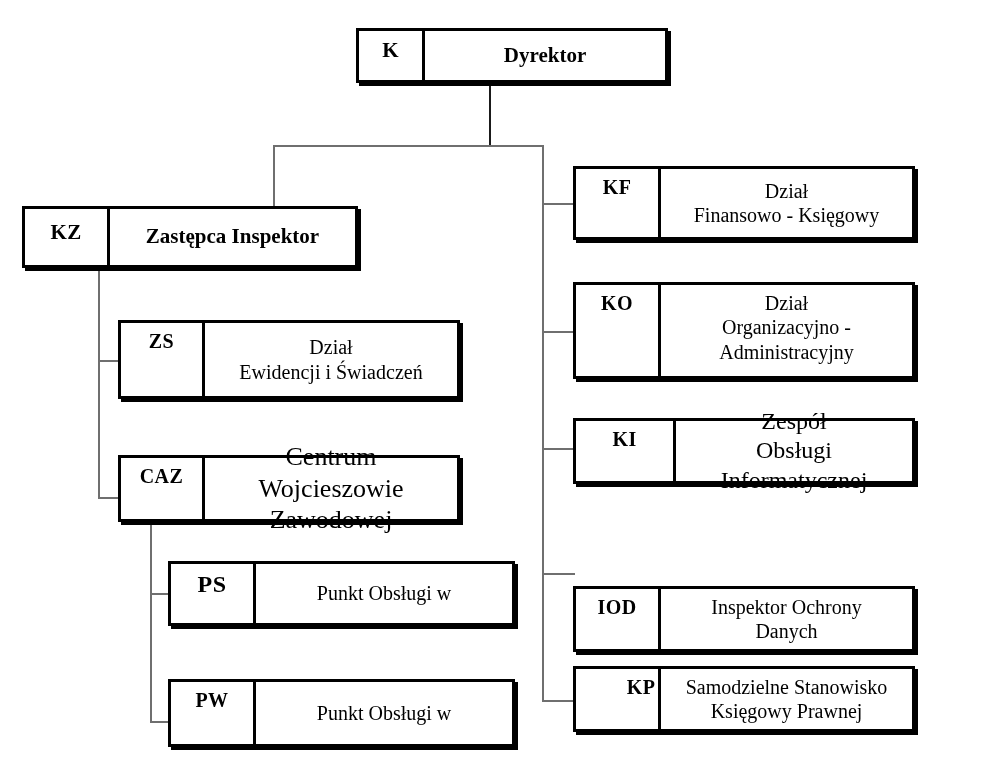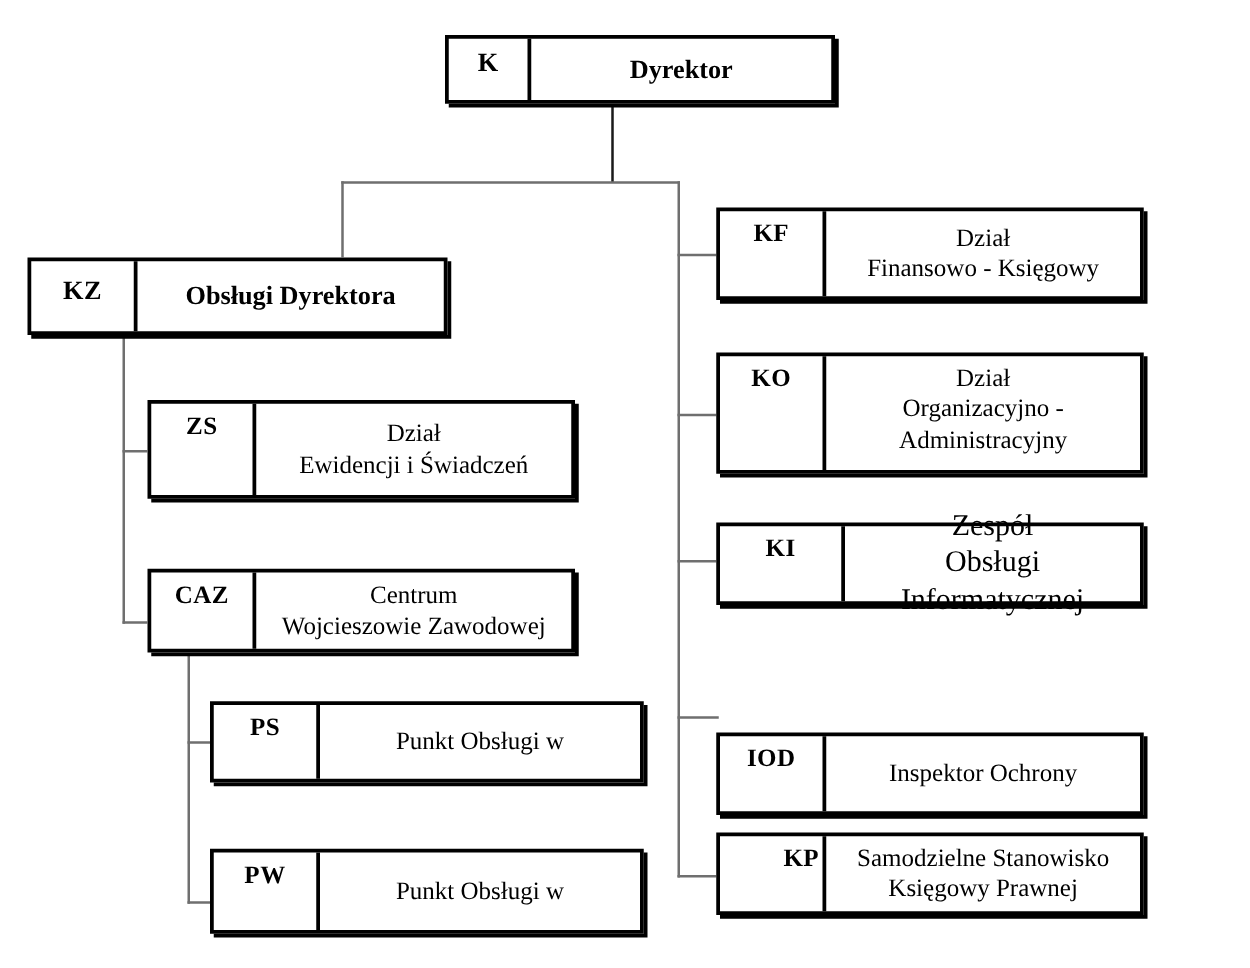--- a/index.html
+++ b/index.html
@@ -80,46 +80,46 @@
   <div class="node" style="left:356px;top:28px;width:312px;height:55px;">
     <div class="code" style="width:66px;font-size:21px;">K</div>
     <div class="label bold" style="font-size:21px;border-radius:24px;">
       <div class="lbl-lines">Dyrektor</div>
     </div>
   </div>
 
   <div class="node" style="left:22px;top:206px;width:336px;height:62px;">
     <div class="code" style="width:85px;font-size:21px;padding-top:11px;">KZ</div>
     <div class="label bold" style="font-size:21px;">
-      <div class="lbl-lines">Obsługi Dyrektora</div>
+      <div class="lbl-lines">Zastępca Inspektor</div>
     </div>
   </div>
 
   <div class="node" style="left:118px;top:320px;width:342px;height:79px;">
     <div class="code" style="width:84px;font-size:20px;">ZS</div>
     <div class="label" style="font-size:20px;">
       <div class="lbl-lines">
         <div>Dział</div>
         <div>Ewidencji i Świadczeń</div>
       </div>
     </div>
   </div>
 
   <div class="node" style="left:118px;top:455px;width:342px;height:67px;">
     <div class="code" style="width:84px;font-size:20px;">CAZ</div>
-    <div class="label" style="font-size:20px;">
+    <div class="label" style="font-size:26px;">
       <div class="lbl-lines">
         <div>Centrum</div>
         <div>Wojcieszowie Zawodowej</div>
       </div>
     </div>
   </div>
 
   <div class="node" style="left:168px;top:561px;width:347px;height:65px;">
-    <div class="code" style="width:85px;font-size:20px;">PS</div>
+    <div class="code" style="width:85px;font-size:24px;">PS</div>
     <div class="label" style="font-size:20px;">
       <div class="lbl-lines">
         <div>Punkt Obsługi w</div>
       </div>
     </div>
   </div>
 
   <div class="node" style="left:168px;top:679px;width:347px;height:68px;">
     <div class="code" style="width:85px;font-size:20px;">PW</div>
     <div class="label" style="font-size:20px;">
@@ -158,20 +158,21 @@
         <div>Obsługi Informatycznej</div>
       </div>
     </div>
   </div>
 
   <div class="node" style="left:573px;top:541px;width:342px;height:66px;margin-top:45px;">
     <div class="code" style="width:85px;font-size:20px;">IOD</div>
     <div class="label" style="font-size:20px;">
       <div class="lbl-lines">
         <div>Inspektor Ochrony</div>
+        <div>Danych</div>
       </div>
     </div>
   </div>
 
   <div class="node" style="left:573px;top:666px;width:342px;height:66px;">
     <div class="code" style="width:85px;font-size:20px;padding-left:48px;">KP</div>
     <div class="label" style="font-size:20px;">
       <div class="lbl-lines">
         <div>Samodzielne Stanowisko</div>
         <div>Księgowy Prawnej</div>

